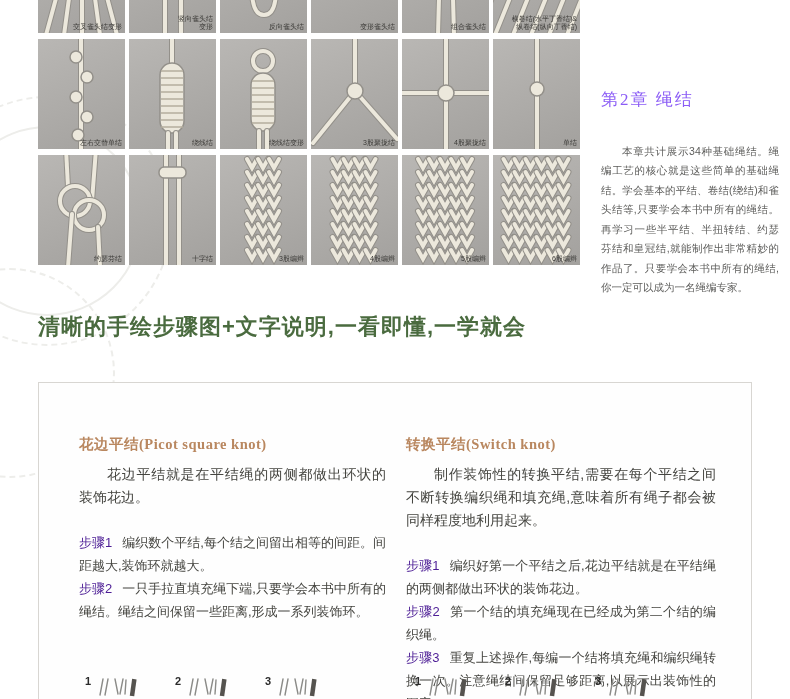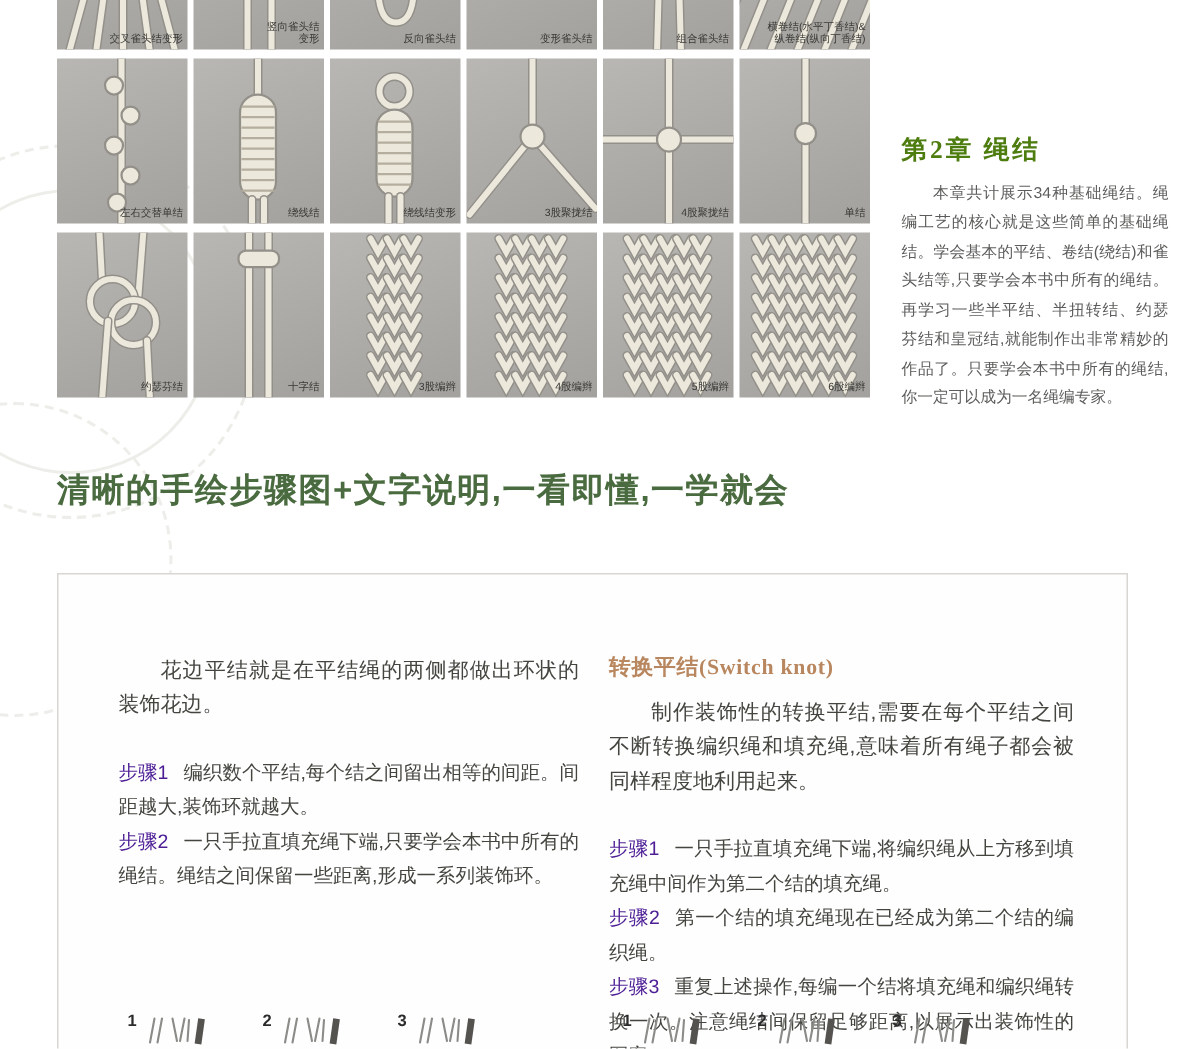--- a/index.html
+++ b/index.html
@@ -25,22 +25,22 @@
   .cell .cap {
     position:absolute; right:3px; bottom:2px; max-width:95%;
     font-size:7px; line-height:8px; color:#3a3936; text-align:right;
     white-space:pre-line; letter-spacing:0;
   }
 
   
   #chapter { position:absolute; left:601px; top:88px; width:178px; }
   #chapter h2 {
     font-family:"Liberation Serif","DejaVu Serif",serif;
-    font-size:17px; font-weight:bold; color:#4d7c0f; letter-spacing:2px;
-    margin-bottom:9px;
+    font-size:17px; font-weight:normal; color:#8b5cf6; letter-spacing:2px;
+    margin-bottom:31px;
   }
   #chapter p {
     font-size:10.5px; line-height:1.85; color:#5c5c5a;
     text-align:justify; text-indent:2em;
   }
 
   
   #banner {
     position:absolute; left:38px; top:312px;
     font-size:22px; font-weight:bold; color:#4a6b3f; letter-spacing:1px;
@@ -572,31 +572,32 @@
 
 <div id="chapter">
   <h2>第2章 绳结</h2>
   <p>本章共计展示34种基础绳结。绳编工艺的核心就是这些简单的基础绳结。学会基本的平结、卷结(绕结)和雀头结等,只要学会本书中所有的绳结。再学习一些半平结、半扭转结、约瑟芬结和皇冠结,就能制作出非常精妙的作品了。只要学会本书中所有的绳结,你一定可以成为一名绳编专家。</p>
 </div>
 
 <div id="banner" style="color: rgb(74, 107, 63);">清晰的手绘步骤图+文字说明,一看即懂,一学就会</div>
 
 <div id="bookpage">
   <div class="col left">
+    <h3>花边平结(Picot square knot)</h3>
     <p class="intro">花边平结就是在平结绳的两侧都做出环状的装饰花边。</p>
     <div class="steps">
         <p class="step"><span class="lbl">步骤1</span><span>编织数个平结,每个结之间留出相等的间距。间距越大,装饰环就越大。</span></p>
         <p class="step"><span class="lbl">步骤2</span><span>一只手拉直填充绳下端,只要学会本书中所有的绳结。绳结之间保留一些距离,形成一系列装饰环。</span></p>
       </div>
   </div>
   <div class="col right">
     <h3>转换平结(Switch knot)</h3>
     <p class="intro">制作装饰性的转换平结,需要在每个平结之间不断转换编织绳和填充绳,意味着所有绳子都会被同样程度地利用起来。</p>
     <div class="steps">
-        <p class="step"><span class="lbl">步骤1</span><span>一只手拉直填充绳下端,将编织绳从上方移到填充绳中间作为第二个结的填充绳。</span></p>
+        <p class="step"><span class="lbl">步骤1</span><span>编织好第一个平结之后,花边平结就是在平结绳的两侧都做出环状的装饰花边。</span></p>
         <p class="step"><span class="lbl">步骤2</span><span>第一个结的填充绳现在已经成为第二个结的编织绳。</span></p>
         <p class="step"><span class="lbl">步骤3</span><span>重复上述操作,每编一个结将填充绳和编织绳转换一次。注意绳结间保留足够距离,以展示出装饰性的图案。</span></p>
       </div>
   </div>
   <div class="figrow left">
       <div class="figitem">
         <span class="num">1</span>
         <span><svg width="40" height="24" viewBox="0 0 40 24">
   <g stroke="#8b8b88" stroke-width="1.4" stroke-linecap="round" fill="none">
     <path d="M5 4 L2 20"></path>

